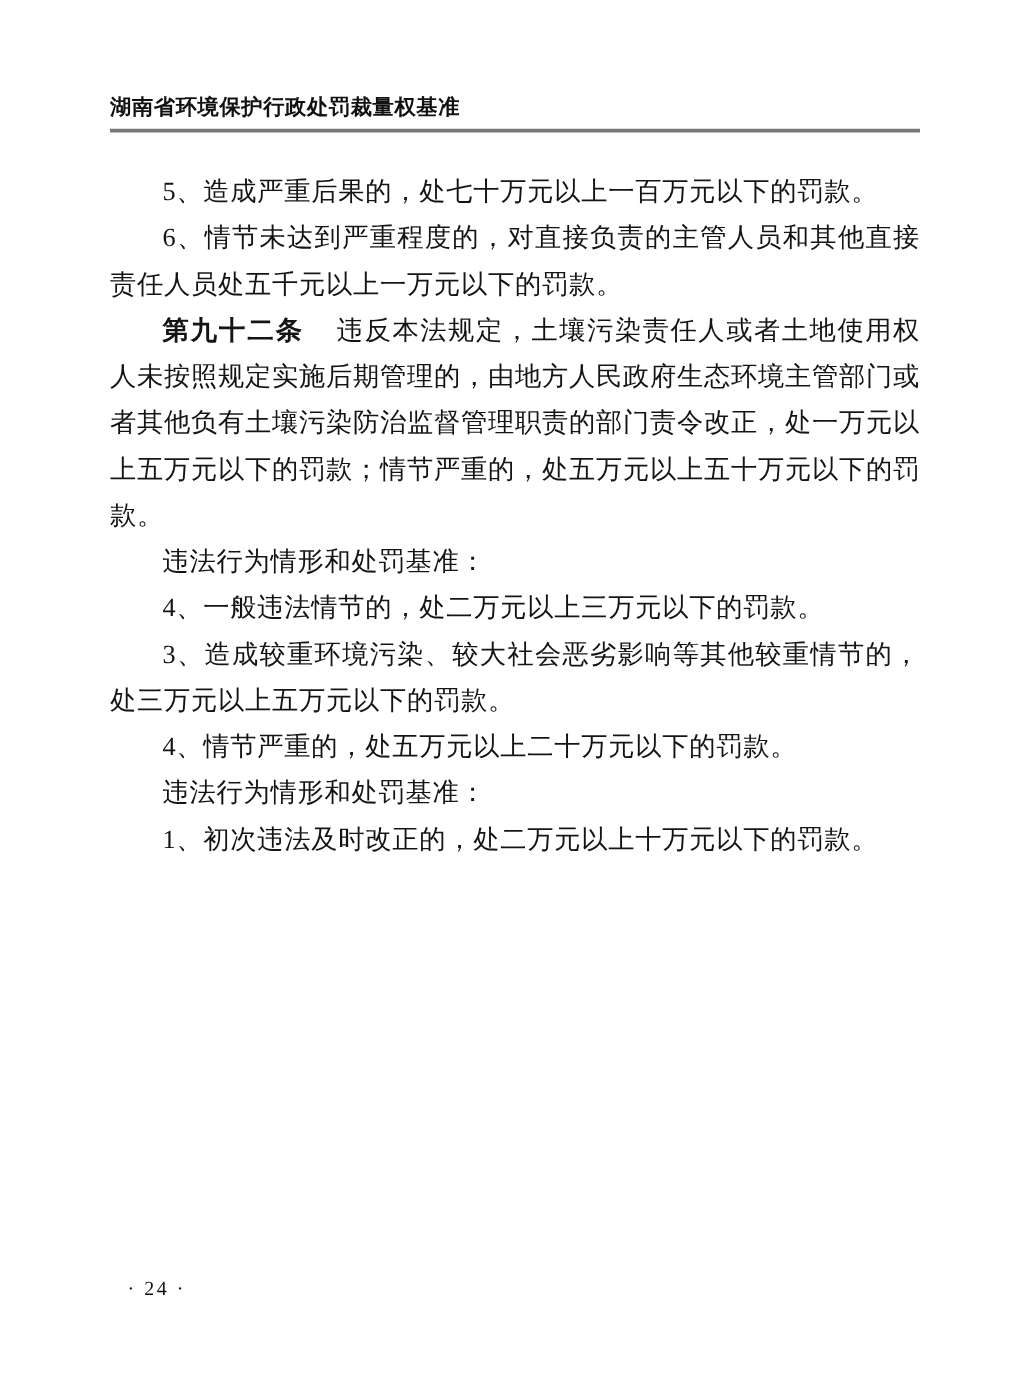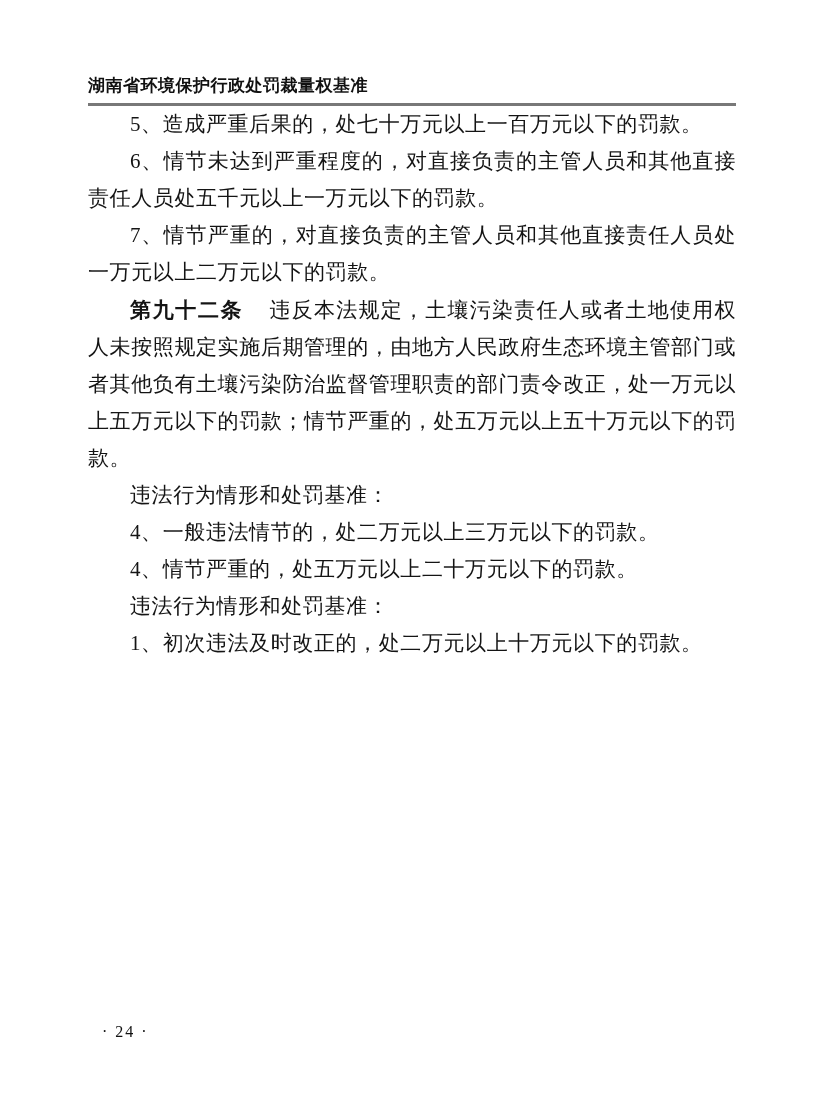--- a/index.html
+++ b/index.html
@@ -29,20 +29,21 @@
     color: #111111;
     letter-spacing: 0.5px;
   }
   .header-rule {
     margin-top: 7px;
     height: 0;
     border-top: 3px solid #787878;
     width: 648px;
   }
   .doc-body {
+    margin-top: 29px;
     width: 648px;
     font-size: 21px;
     line-height: 37px;
     letter-spacing: 0.6px;
     text-align: justify;
     color: #141414;
   }
   .para {
     margin: 0;
     text-indent: 2em;
@@ -70,24 +71,24 @@
 <div class="page">
 
   <div class="header">
     <div class="header-title">湖南省环境保护行政处罚裁量权基准</div>
     <div class="header-rule"></div>
   </div>
 
   <div class="doc-body">
     <p class="para"><span>5、造成严重后果的，处七十万元以上一百万元以下的罚款。</span></p>
     <p class="para"><span>6、情节未达到严重程度的，对直接负责的主管人员和其他直接责任人员处五千元以上一万元以下的罚款。</span></p>
-    <p class="para"><span>7、情节严重的，对直接负责的主管人员和其他直接责任人员处一万元以上二万元以下的罚款。</span></p>
     <p class="para"><b class="lead">第九十二条</b><span>违反本法规定，土壤污染责任人或者土地使用权人未按照规定实施后期管理的，由地方人民政府生态环境主管部门或者其他负有土壤污染防治监督管理职责的部门责令改正，处一万元以上五万元以下的罚款；情节严重的，处五万元以上五十万元以下的罚款。</span></p>
     <p class="para"><span>违法行为情形和处罚基准：</span></p>
     <p class="para"><span>4、一般违法情节的，处二万元以上三万元以下的罚款。</span></p>
+    <p class="para"><span>3、造成较重环境污染、较大社会恶劣影响等其他较重情节的，处三万元以上五万元以下的罚款。</span></p>
     <p class="para"><span>4、情节严重的，处五万元以上二十万元以下的罚款。</span></p>
     <p class="para"><span>违法行为情形和处罚基准：</span></p>
     <p class="para"><span>1、初次违法及时改正的，处二万元以上十万元以下的罚款。</span></p>
   </div>
 
   <div class="footer">
     <span>· 24 ·</span>
   </div>
 
 </div>

